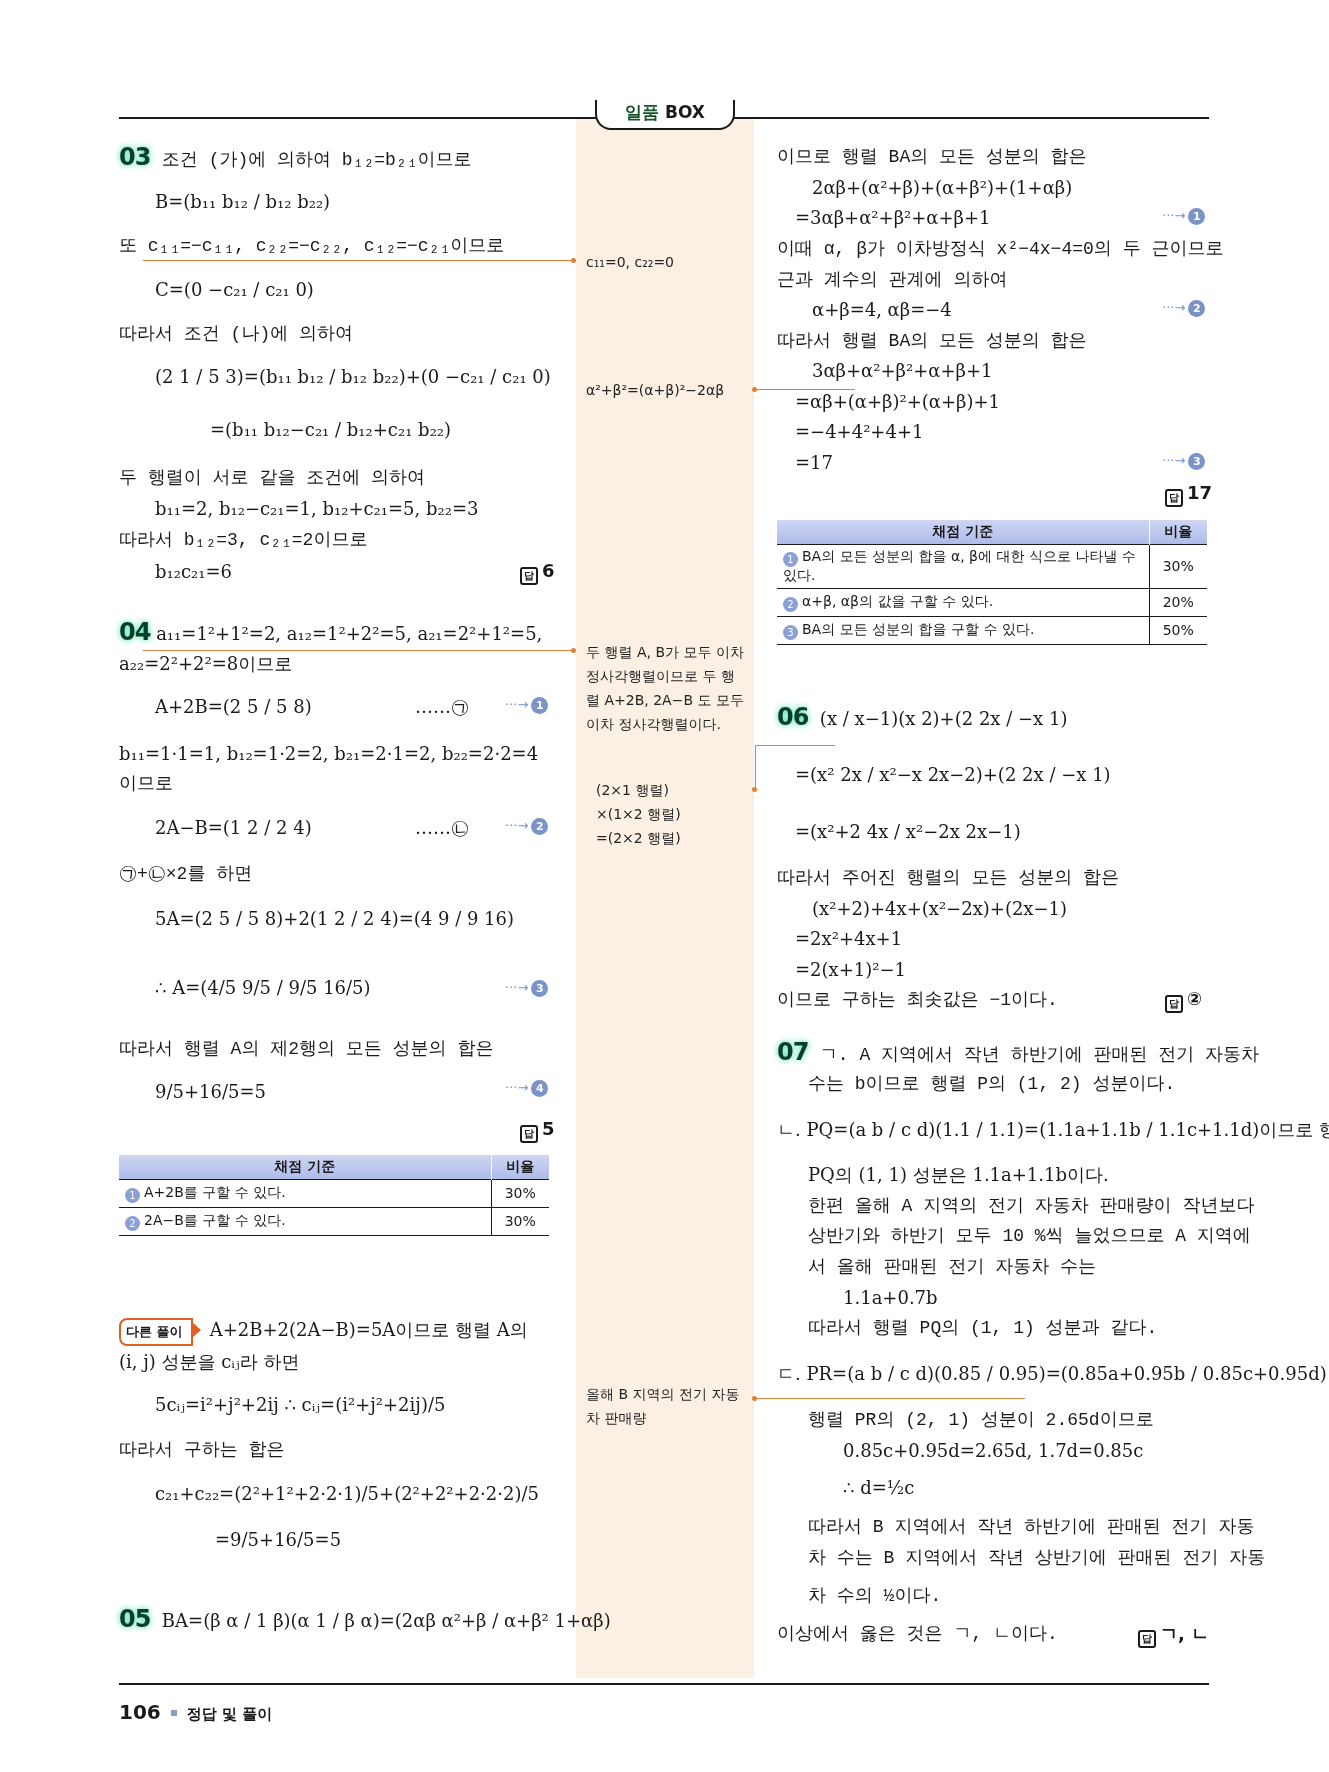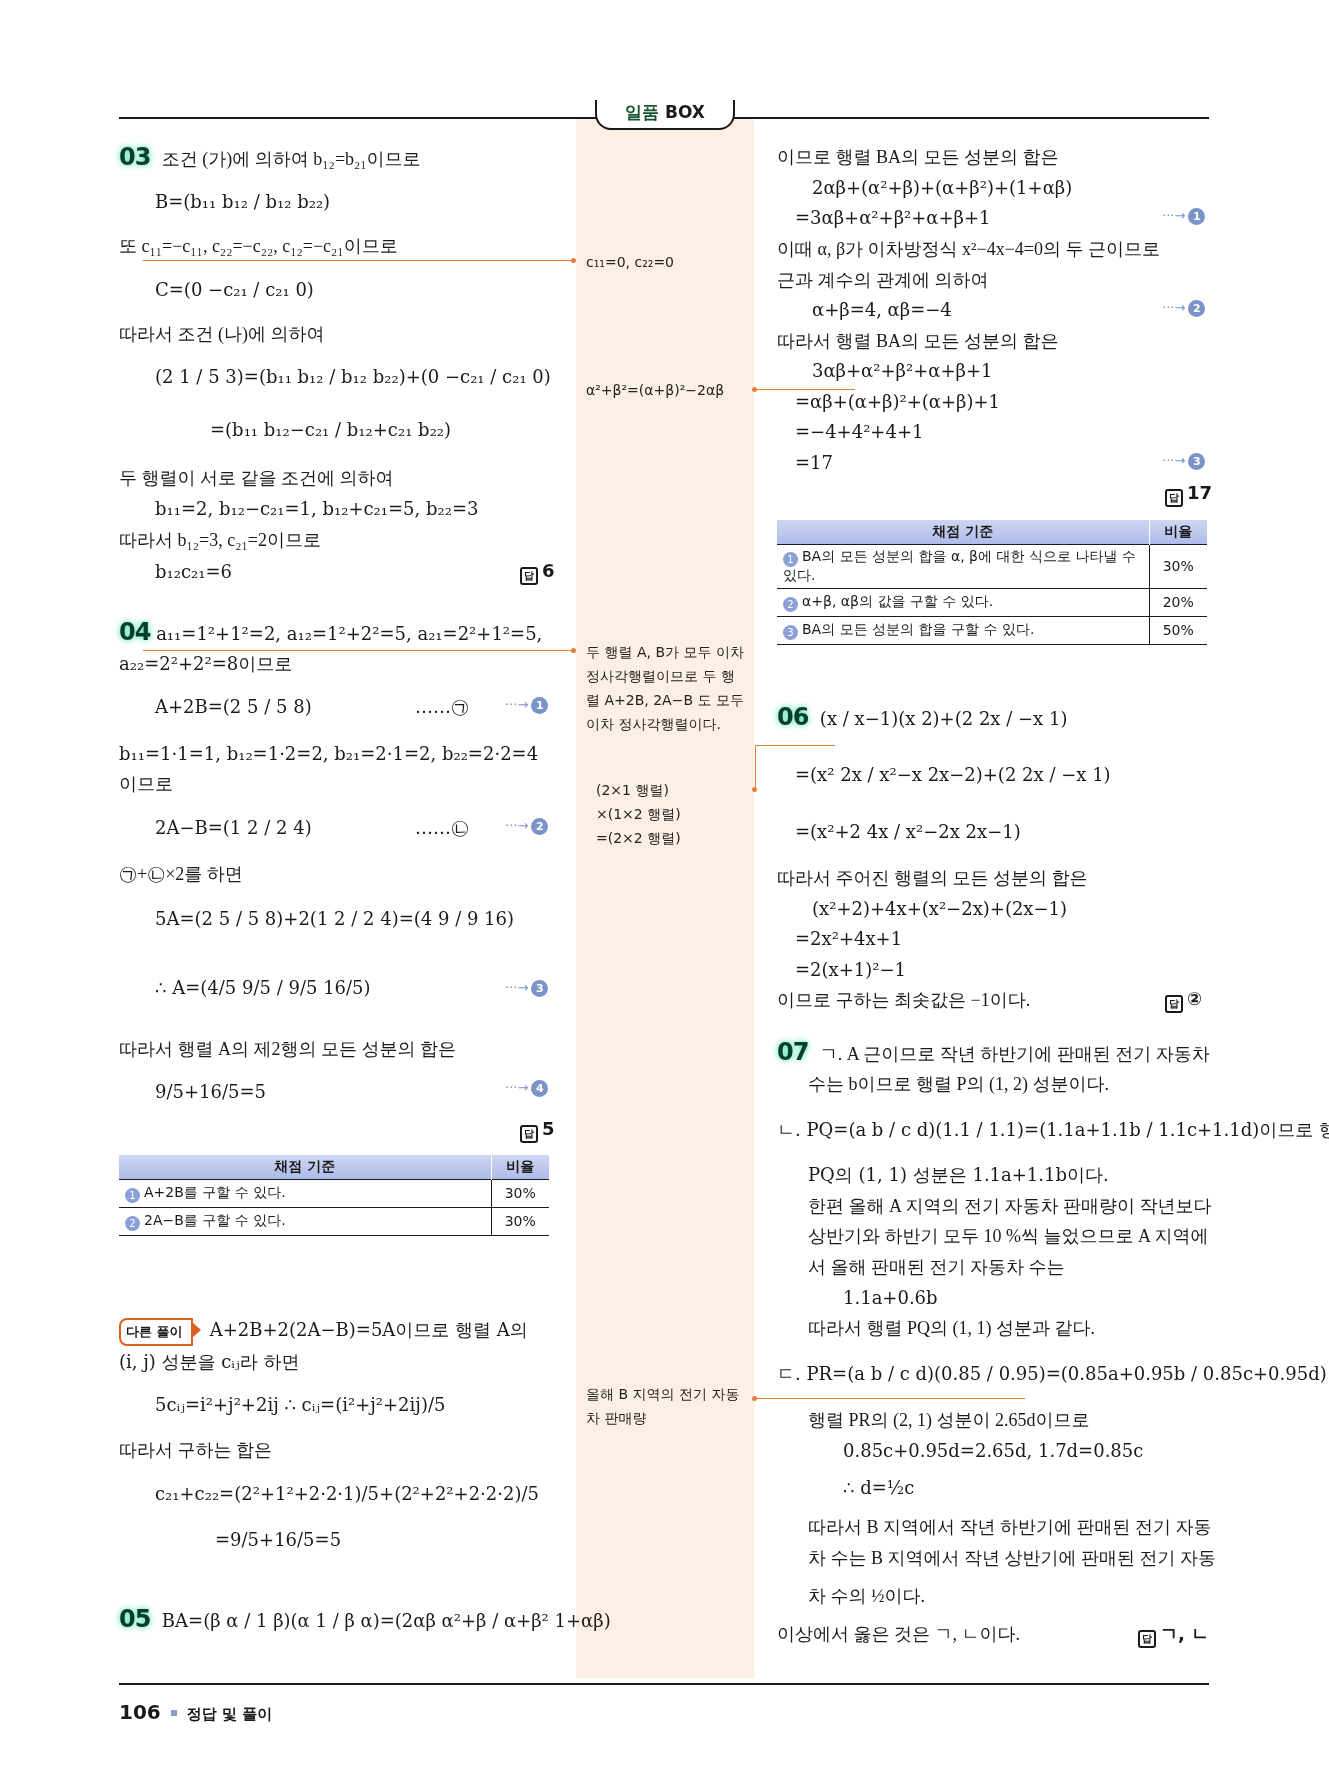--- a/index.html
+++ b/index.html
@@ -6,21 +6,21 @@
   body { width: 1329px; height: 1772px; background: #fff; position: relative; overflow: hidden;
          font-family: "DejaVu Serif", serif; color: #1a1a1a; }
   .sidebar-bg { position: absolute; left: 576px; top: 118px; width: 178px; height: 1560px; background: #fcefe3; }
   .top-rule { position: absolute; left: 119px; top: 117px; width: 1090px; height: 2px; background: #1a1a1a; }
   .bottom-rule { position: absolute; left: 119px; top: 1683px; width: 1090px; height: 2px; background: #1a1a1a; }
   .box-tab { position: absolute; left: 595px; top: 100px; width: 140px; height: 30px; background: #fff;
              border: 2px solid #1a1a1a; border-top: none; border-radius: 0 0 16px 16px; text-align: center;
              font-family: "DejaVu Sans", sans-serif; font-weight: bold; font-size: 17px; line-height: 24px; }
   .box-tab .red { color: #14532d; }
   .line { position: absolute; font-size: 18px; white-space: nowrap; line-height: 24px; }
-  .kor { font-family: Liberation Serif, serif; }
+  .kor { font-family: Liberation Mono, monospace; }
   .num { font-family: "DejaVu Sans", sans-serif; font-weight: bold; font-size: 24px; color: #0a3d2c; letter-spacing: -1px; }
   .num-hl { text-shadow: 0 0 6px #33e0a0; }
   .marker { position: absolute; font-size: 13px; color: #7a93c8; font-family: "DejaVu Sans", sans-serif; }
   .marker .dot { display: inline-block; width: 17px; height: 17px; border-radius: 50%; background: #7a93c8;
                  color: #fff; font-size: 11px; line-height: 17px; text-align: center; font-weight: bold; margin-left: 3px; }
   .ans { position: absolute; font-size: 18px; font-family: "DejaVu Sans", sans-serif; font-weight: bold; }
   .ans .box { display: inline-block; width: 18px; height: 18px; border: 2px solid #1a1a1a; border-radius: 3px;
               font-size: 10px; line-height: 14px; text-align: center; margin-right: 4px; vertical-align: -2px; }
   .side-note { position: absolute; font-size: 14px; line-height: 24px; font-family: "DejaVu Sans", sans-serif; color: #222; }
   .leader { position: absolute; height: 1px; background: #e0803a; }
@@ -174,28 +174,28 @@
   <div class="line" style="left:795px;top:820px;">=(x²+2  4x / x²−2x  2x−1)</div>
   <div class="line kor" style="left:777px;top:866px;">따라서 주어진 행렬의 모든 성분의 합은</div>
   <div class="line" style="left:812px;top:897px;">(x²+2)+4x+(x²−2x)+(2x−1)</div>
   <div class="line" style="left:795px;top:927px;">=2x²+4x+1</div>
   <div class="line" style="left:795px;top:958px;">=2(x+1)²−1</div>
   <div class="line kor" style="left:777px;top:988px;">이므로 구하는 최솟값은 −1이다.</div>
   <div class="ans" style="left:1165px;top:988px;"><span class="box">답</span><span>②</span></div>
 </div>
 
 <div>
-  <div class="line" style="left:777px;top:1040px;"><span class="num num-hl">07</span>&nbsp;&nbsp;<span class="kor">ㄱ. A 근이므로 작년 하반기에 판매된 전기 자동차</span></div>
+  <div class="line" style="left:777px;top:1040px;"><span class="num num-hl">07</span>&nbsp;&nbsp;<span class="kor">ㄱ. A 지역에서 작년 하반기에 판매된 전기 자동차</span></div>
   <div class="line kor" style="left:808px;top:1072px;">수는 b이므로 행렬 P의 (1, 2) 성분이다.</div>
   <div class="line" style="left:777px;top:1118px;">ㄴ. PQ=(a b / c d)(1.1 / 1.1)=(1.1a+1.1b / 1.1c+1.1d)이므로 행렬</div>
   <div class="line" style="left:808px;top:1163px;">PQ의 (1, 1) 성분은 1.1a+1.1b이다.</div>
   <div class="line kor" style="left:808px;top:1194px;">한편 올해 A 지역의 전기 자동차 판매량이 작년보다</div>
   <div class="line kor" style="left:808px;top:1224px;">상반기와 하반기 모두 10 %씩 늘었으므로 A 지역에</div>
   <div class="line kor" style="left:808px;top:1255px;">서 올해 판매된 전기 자동차 수는</div>
-  <div class="line" style="left:843px;top:1286px;">1.1a+0.6b</div>
+  <div class="line" style="left:843px;top:1286px;">1.1a+0.7b</div>
   <div class="line kor" style="left:808px;top:1316px;">따라서 행렬 PQ의 (1, 1) 성분과 같다.</div>
   <div class="line" style="left:777px;top:1362px;">ㄷ. PR=(a b / c d)(0.85 / 0.95)=(0.85a+0.95b / 0.85c+0.95d)</div>
   <div class="line kor" style="left:808px;top:1408px;">행렬 PR의 (2, 1) 성분이 2.65d이므로</div>
   <div class="line" style="left:843px;top:1439px;">0.85c+0.95d=2.65d,      1.7d=0.85c</div>
   <div class="line" style="left:843px;top:1476px;">∴ d=½c</div>
   <div class="line kor" style="left:808px;top:1515px;">따라서 B 지역에서 작년 하반기에 판매된 전기 자동</div>
   <div class="line kor" style="left:808px;top:1546px;">차 수는 B 지역에서 작년 상반기에 판매된 전기 자동</div>
   <div class="line kor" style="left:808px;top:1584px;">차 수의 ½이다.</div>
   <div class="line kor" style="left:777px;top:1622px;">이상에서 옳은 것은 ㄱ, ㄴ이다.</div>
   <div class="ans" style="left:1138px;top:1622px;"><span class="box">답</span><span>ㄱ, ㄴ</span></div>

